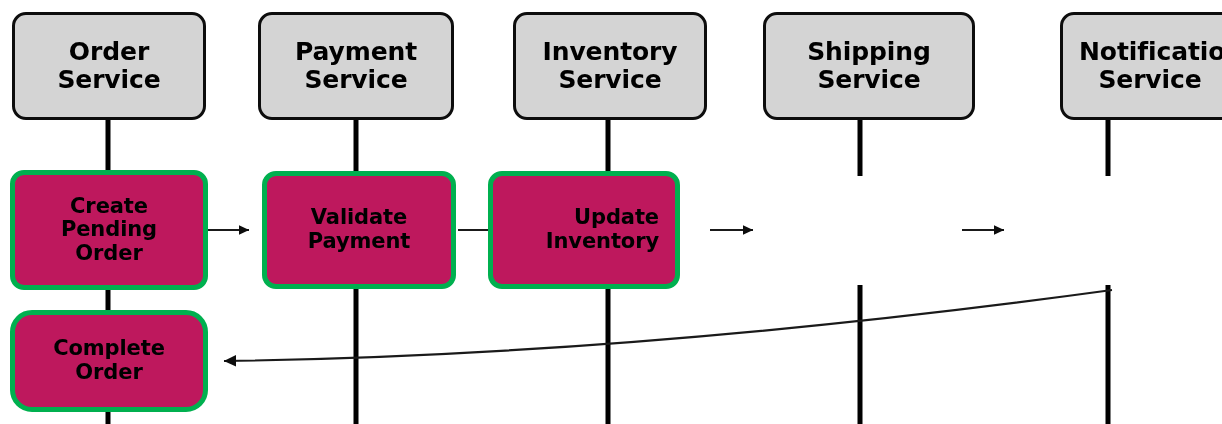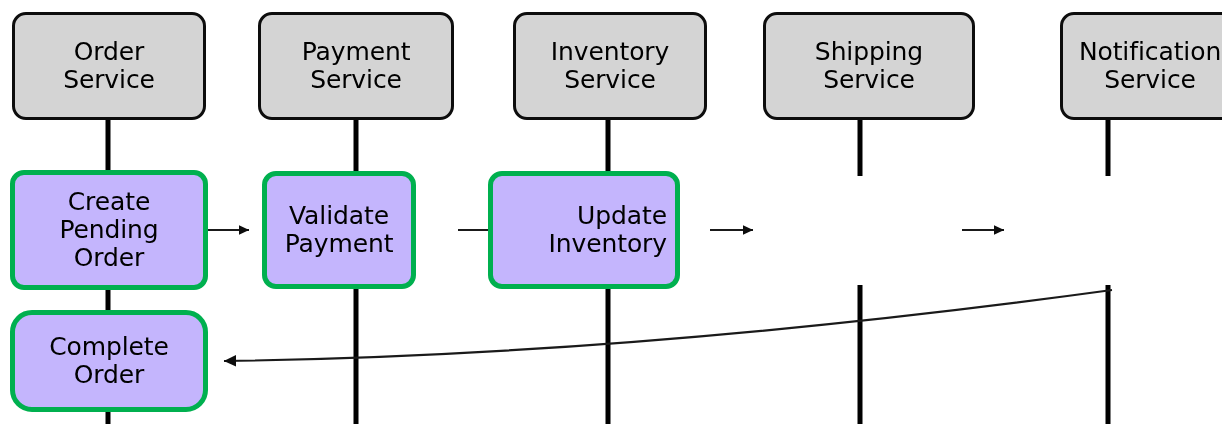--- a/index.html
+++ b/index.html
@@ -38,30 +38,31 @@
     white-space: pre-line;
     letter-spacing: -0.1px;
   }
   .node-service {
     background: #d4d4d4;
     border: 3px solid #0d0d0d;
     font-size: 25px;
     z-index: 3;
   }
   .node-activity {
-    background: #c4b5fd;
+    background: #be185d;
     border: 5px solid #00b04f;
-    font-size: 25px;
+    font-size: 21px;
     z-index: 3;
   }
   .node-label {
     display: block;
     width: 100%;
-    padding: 0 8px;
+    padding: 0 16px;
     box-sizing: border-box;
+    font-weight: bold;
   }
 </style>
 </head>
 <body>
 
 <div id="diagram-canvas">
 
   <svg id="edge-layer" viewBox="0 0 1222 424">
     <defs>
       <marker id="arrow-solid" markerWidth="11" markerHeight="11" refX="10.4" refY="5.5" orient="auto" markerUnits="userSpaceOnUse">
@@ -106,21 +107,21 @@
   </div>
   <div class="node node-activity" style="left:10px; top:310px; width:198px; height:102px;border-radius:22px;">
     <span class="node-label">Complete
 Order</span>
   </div>
 
   <div class="node node-service" style="left:258px; top:12px; width:196px; height:108px;">
     <span class="node-label">Payment
 Service</span>
   </div>
-  <div class="node node-activity" style="left:262px; top:171px; width:154px; height:118px;">
+  <div class="node node-activity" style="left:262px; top:171px; width:194px; height:118px;">
     <span class="node-label">Validate
 Payment</span>
   </div>
 
   <div class="node node-service" style="left:513px; top:12px; width:194px; height:108px;">
     <span class="node-label">Inventory
 Service</span>
   </div>
   <div class="node node-activity" style="left:488px; top:171px; width:192px; height:118px;text-align:right;">
     <span class="node-label">Update

